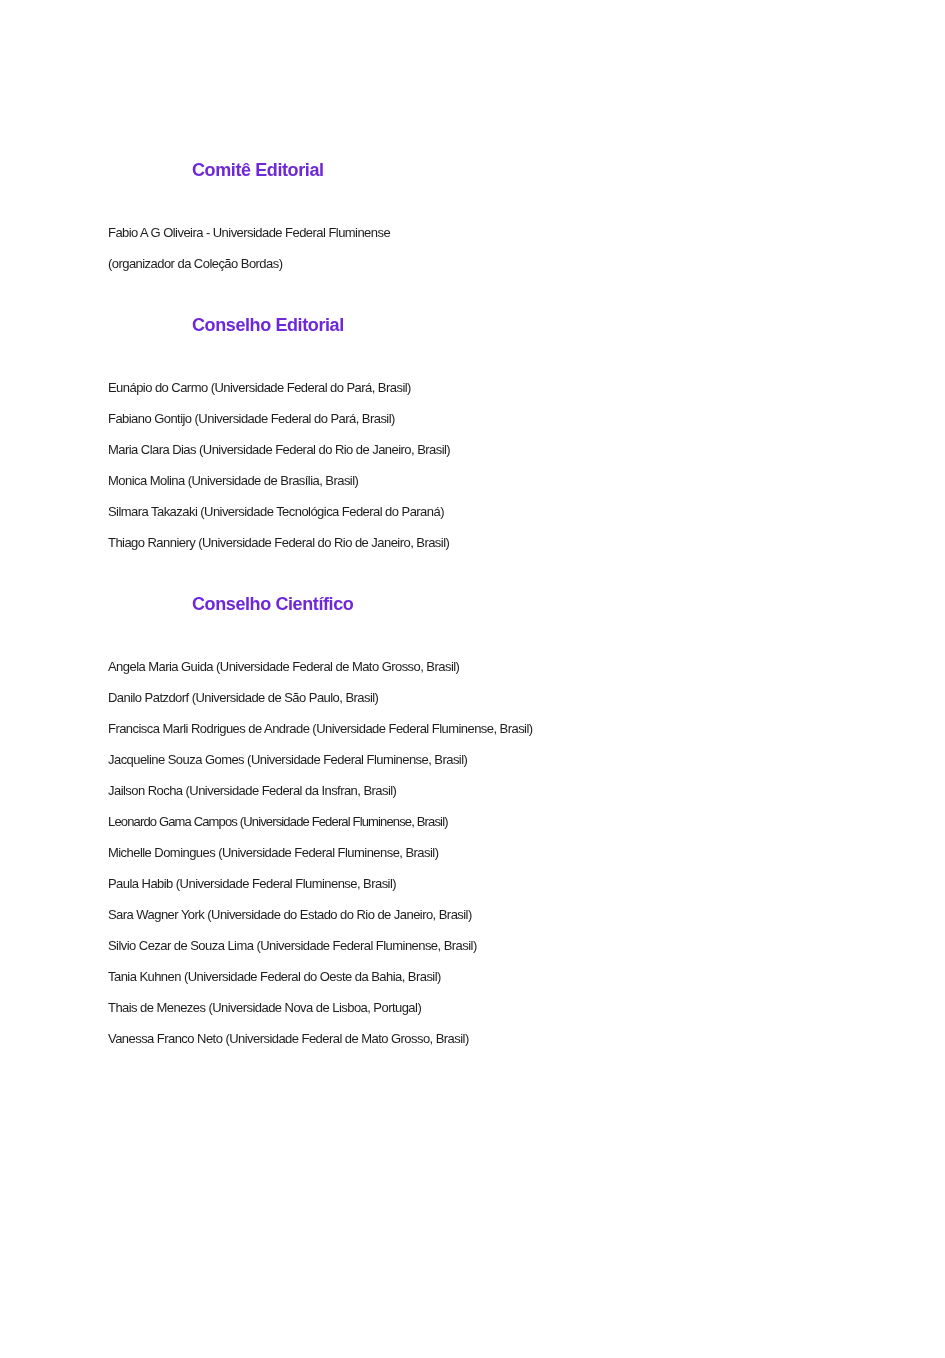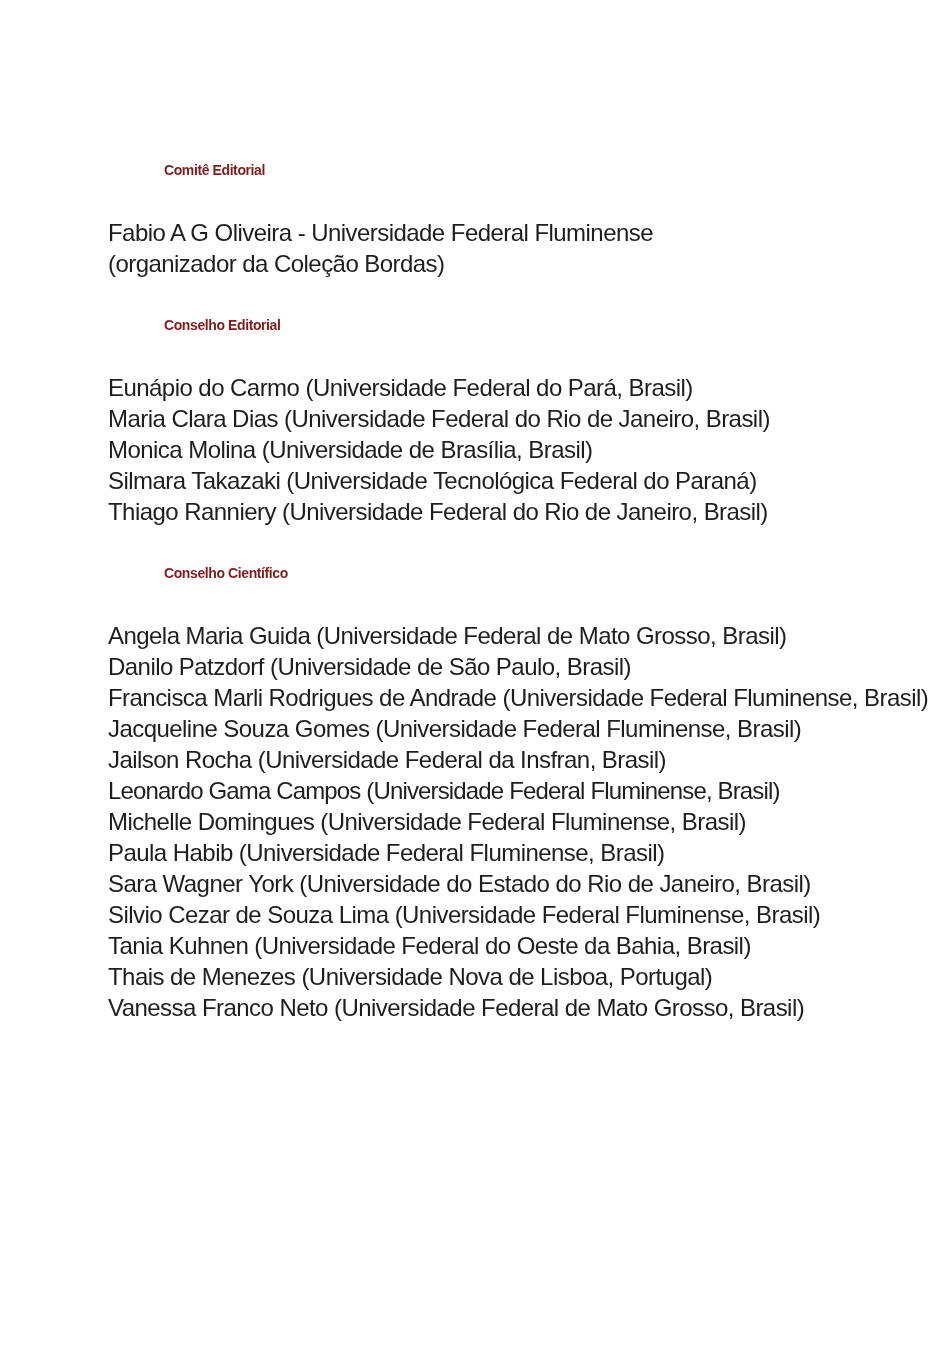--- a/index.html
+++ b/index.html
@@ -17,30 +17,30 @@
     color: #1e1e1e;
   }
   .content {
     padding: 155px 60px 0 108px;
   }
   .section {
     margin-bottom: 31px;
   }
   .heading {
     display: block;
-    margin-left: 56px;
+    margin-left: 84px;
     margin-bottom: 31px;
-    font-size: 14px;
+    font-size: 18px;
     font-weight: bold;
     line-height: 31px;
     letter-spacing: -0.4px;
-    color: #7f1d1d;
+    color: #6d28d9;
   }
   .text-line {
-    font-size: 24px;
+    font-size: 13px;
     line-height: 31px;
     letter-spacing: -0.55px;
     white-space: pre;
     color: #1e1e1e;
   }
   
   .lines-cientifico .text-line:nth-child(6) {
     letter-spacing: -0.85px;
   }
 </style>
@@ -55,20 +55,21 @@
       <div class="lines">
           <div class="text-line">Fabio A G Oliveira - Universidade Federal Fluminense</div>
           <div class="text-line">(organizador da Coleção Bordas)</div>
         </div>
     </div>
 
     <div class="section">
       <span class="heading">Conselho Editorial</span>
       <div class="lines">
           <div class="text-line">Eunápio do Carmo (Universidade Federal do Pará, Brasil)</div>
+          <div class="text-line">Fabiano Gontijo (Universidade Federal do Pará, Brasil)</div>
           <div class="text-line">Maria Clara Dias (Universidade Federal do Rio de Janeiro, Brasil)</div>
           <div class="text-line">Monica Molina (Universidade de Brasília, Brasil)</div>
           <div class="text-line">Silmara Takazaki (Universidade Tecnológica Federal do Paraná)</div>
           <div class="text-line">Thiago Ranniery (Universidade Federal do Rio de Janeiro, Brasil)</div>
         </div>
     </div>
 
     <div class="section">
       <span class="heading">Conselho Científico</span>
       <div class="lines lines-cientifico">

